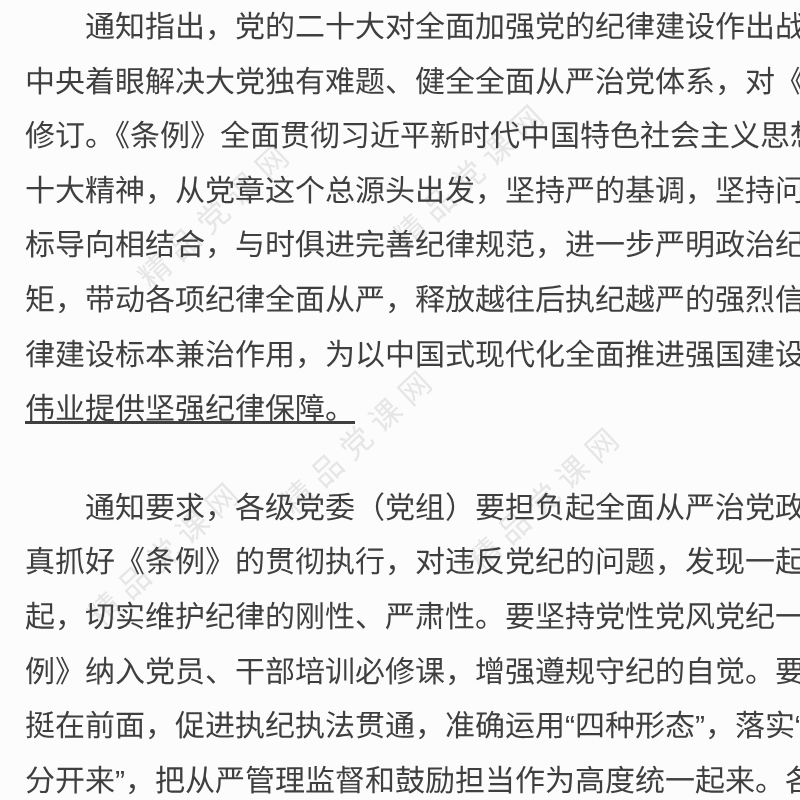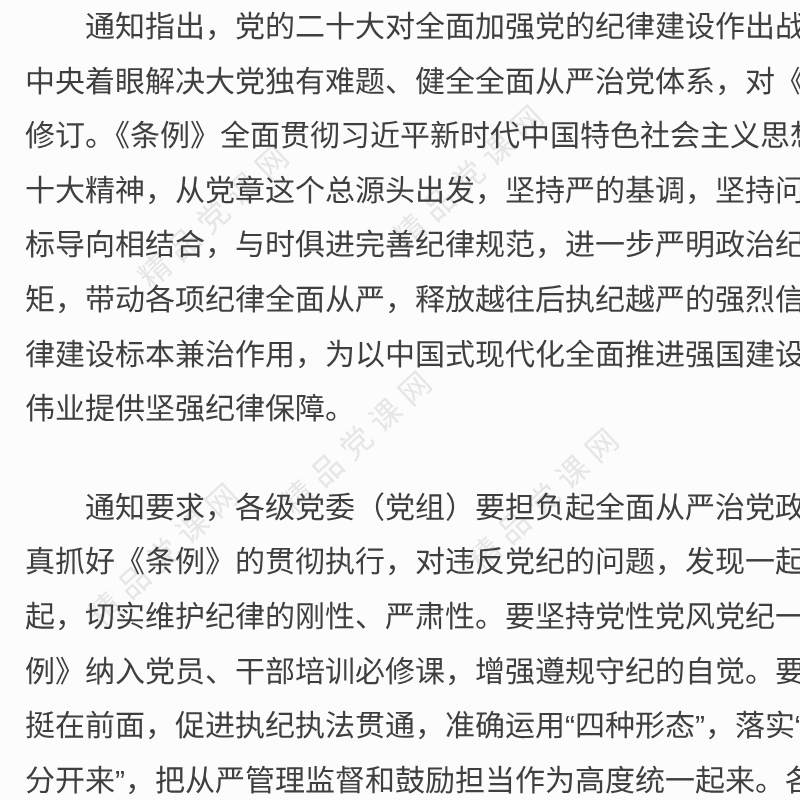--- a/index.html
+++ b/index.html
@@ -66,20 +66,21 @@
     -moz-text-align-last: justify;
     overflow: visible;
   }
 
   .line.indent { text-indent: 2em; }
 
   
   .line.para-end {
     text-align: right;
     text-align-last: left;
+    text-decoration: underline;
   }
 </style>
 </head>
 <body>
 
 <div class="page" style="background: rgb(252, 252, 252);">
 
   <div class="watermark-layer">
       <span class="watermark-item" style="left: 215px; top: 212px; color: rgb(230, 230, 230); transform: translate(-50%, -50%) rotate(-43deg);">精品党课网</span>
       <span class="watermark-item" style="left: 470px; top: 172px; color: rgb(230, 230, 230); transform: translate(-50%, -50%) rotate(-43deg);">精品党课网</span>

